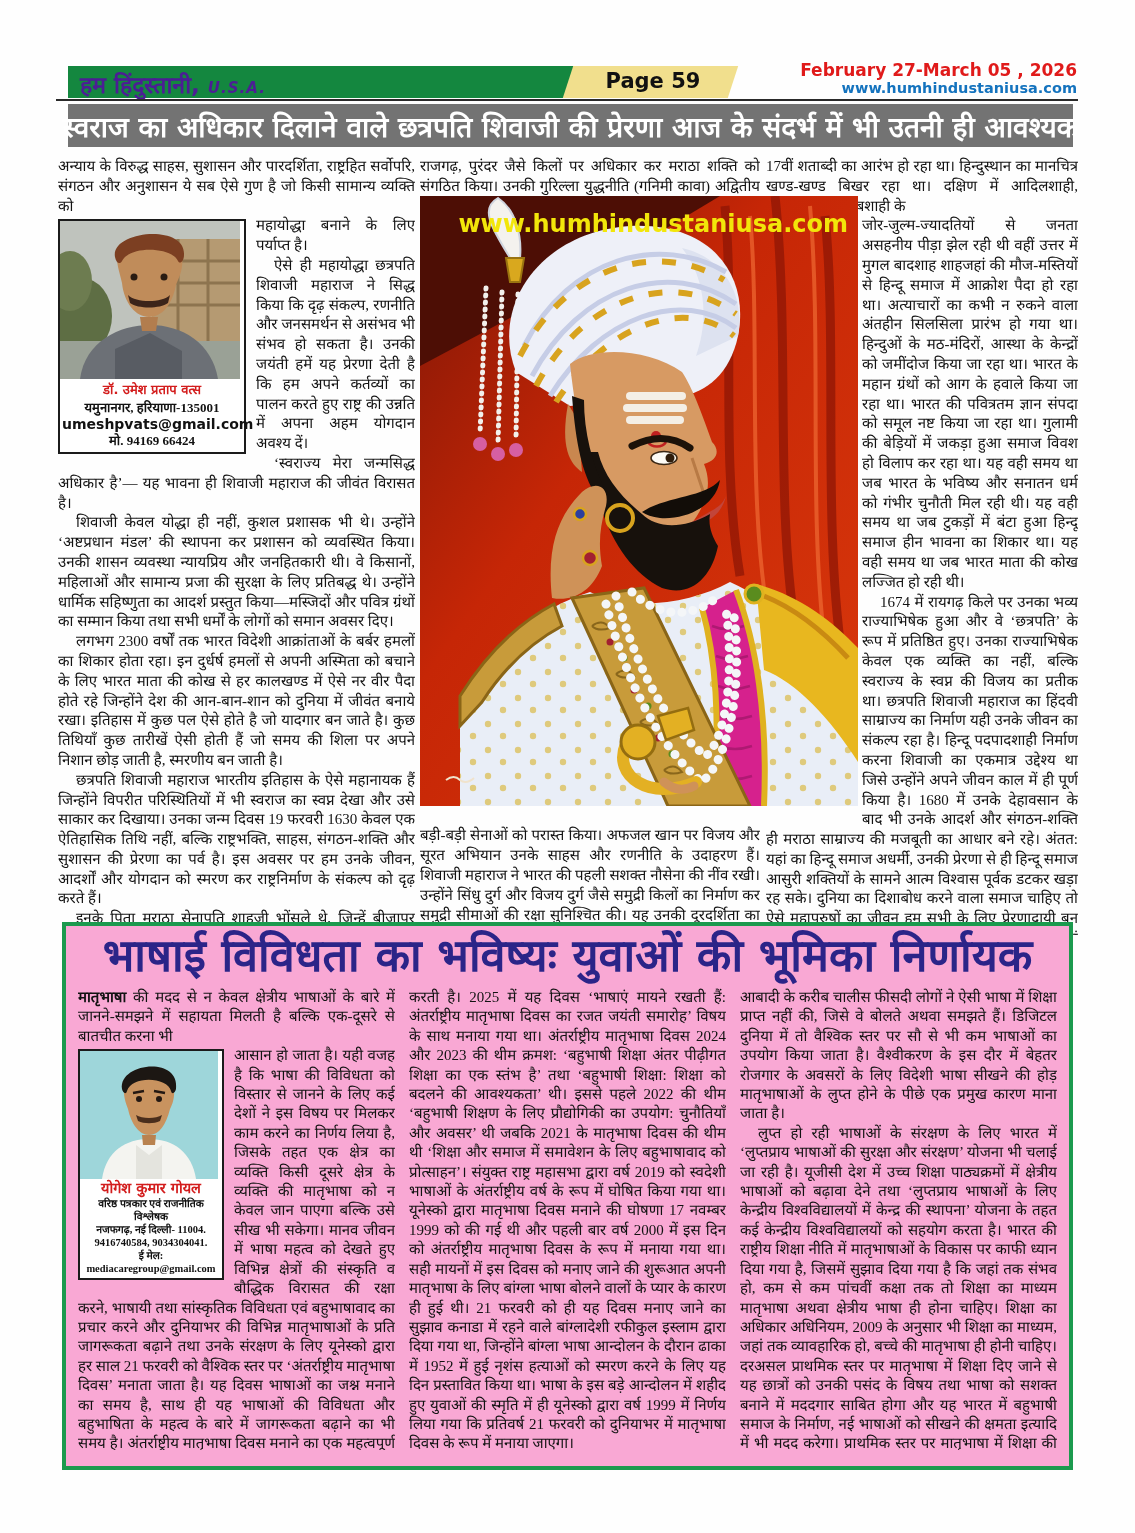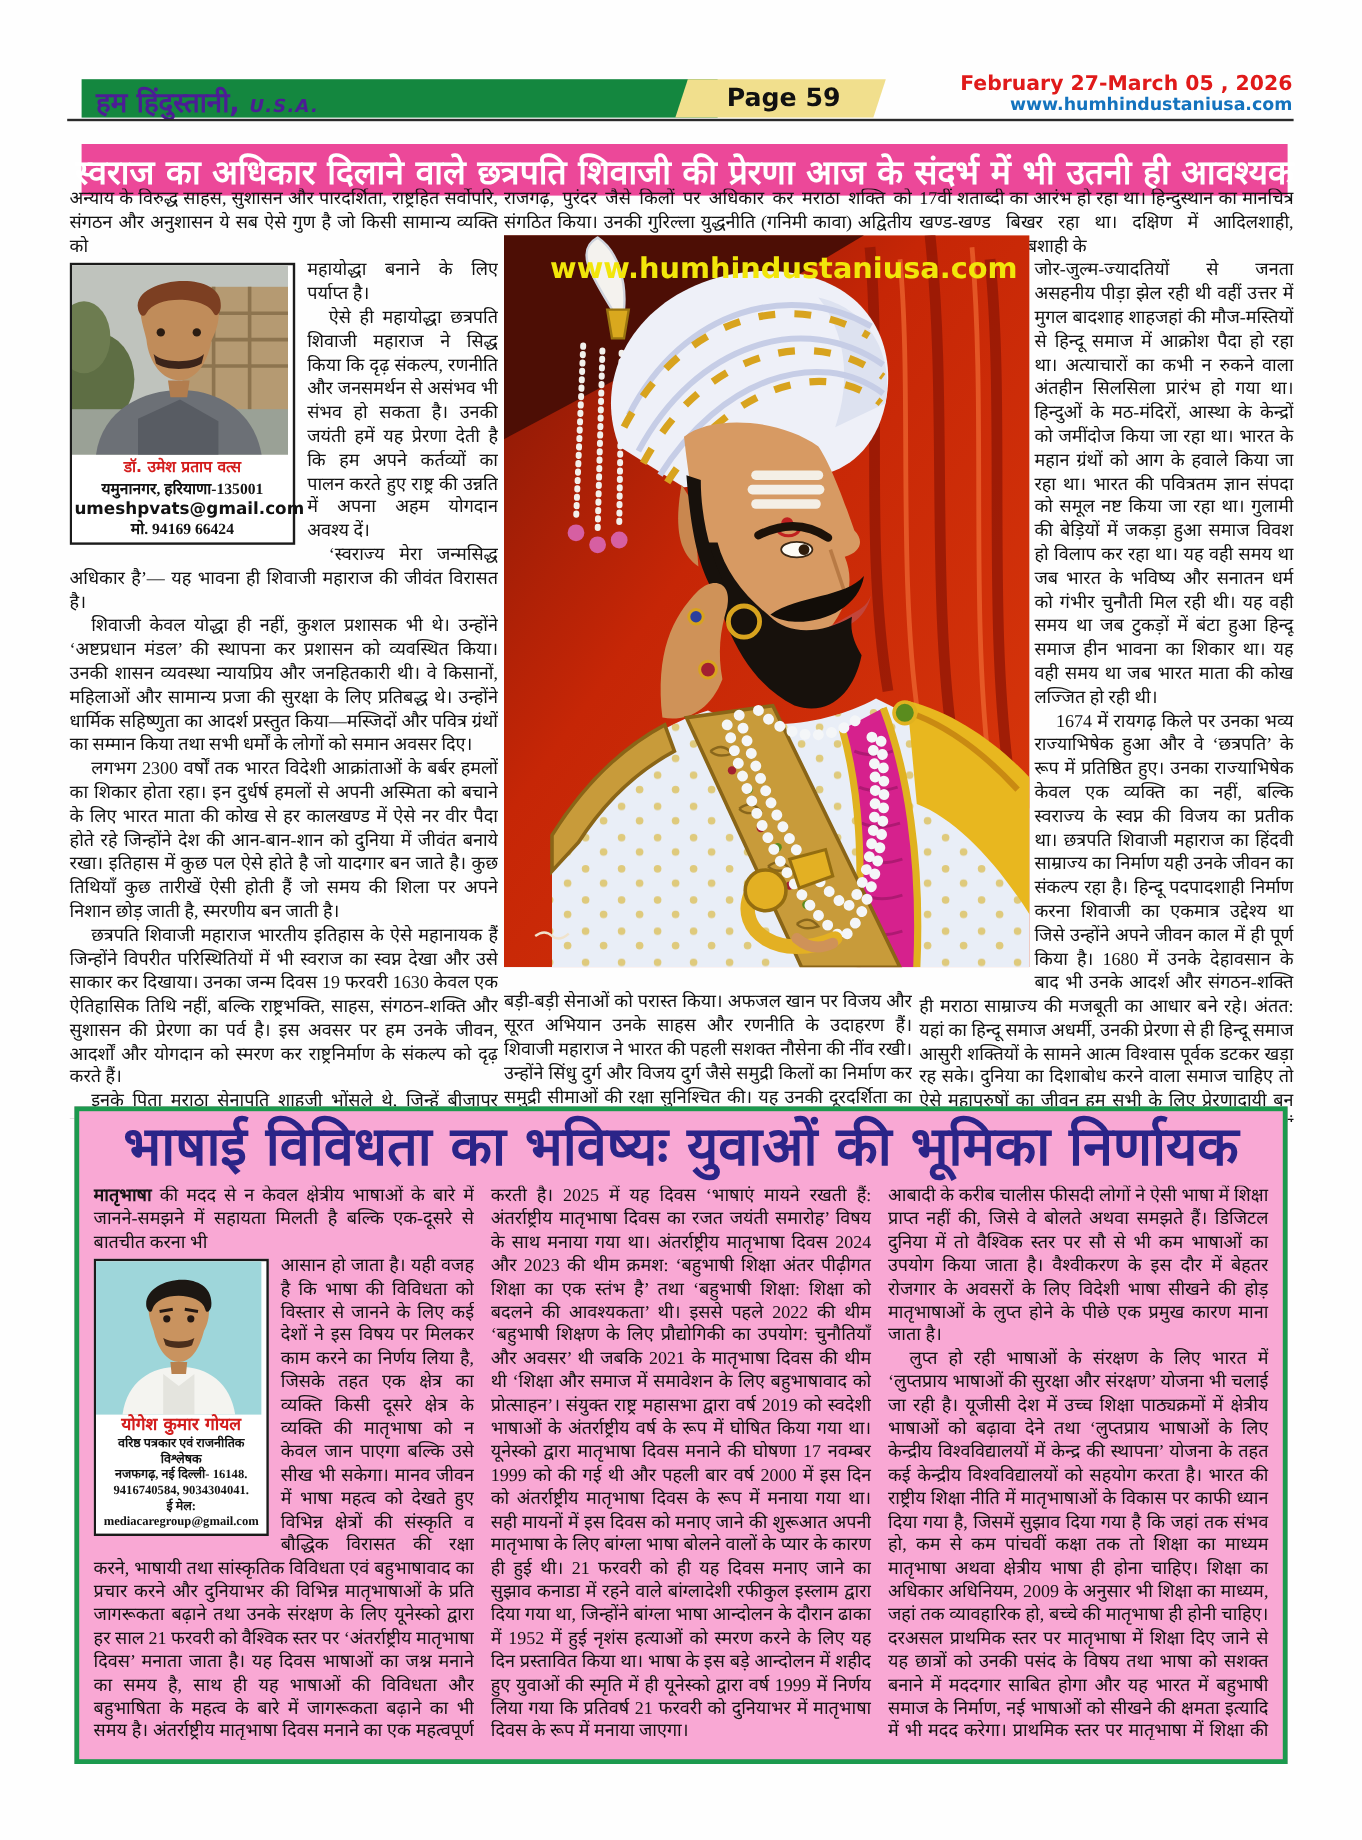--- a/index.html
+++ b/index.html
@@ -12,22 +12,22 @@
   .mast-title{position:absolute;left:12px;top:2px;color:#4c1d95;font-weight:bold;font-size:23px;
               font-family:"DejaVu Sans","Liberation Sans",sans-serif;white-space:nowrap;}
   .mast-usa{font-size:15px;font-style:italic;letter-spacing:1px;}
   .page-label{position:absolute;left:505px;top:3px;width:160px;text-align:center;color:#111;
               font-weight:bold;font-size:21px;font-family:"DejaVu Sans","Liberation Sans",sans-serif;}
   .date-block{position:absolute;right:58px;top:60px;width:330px;text-align:right;
               font-family:"DejaVu Sans","Liberation Sans",sans-serif;font-weight:bold;}
   .date-line{color:#e01a1a;font-size:17px;line-height:20px;}
   .site-line{color:#1473be;font-size:14.5px;line-height:17px;}
   .head-rule{position:absolute;left:56px;top:99px;width:1022px;height:2px;background:#2a2a2a;}
-  .headline1{position:absolute;left:68px;top:104px;width:1005px;height:43px;background:#ec4899;
-             display:flex;align-items:center;justify-content:center;margin-top:16px;}
+  .headline1{position:absolute;left:68px;top:104px;width:1005px;height:43px;background:#737373;
+             display:flex;align-items:center;justify-content:center;}
   .headline1 span{color:#ffffff;font-weight:bold;font-size:28px;white-space:nowrap;
                   font-family:"DejaVu Sans","Liberation Sans",sans-serif;}
   
   .col{position:absolute;font-size:15px;line-height:19.8px;text-align:justify;overflow:hidden;}
   .para{margin:0;text-indent:18px;}
   .flow .para:first-child{text-indent:0;}
   .intro{margin:0;text-align:justify;}
   .a1-col1{left:58px;top:157px;width:357px;height:775px;}
   .a1-col2{left:420px;top:157px;width:340px;height:778px;}
   .a1-col3{left:766px;top:157px;width:312px;height:778px;}
@@ -288,21 +288,21 @@
               <path d="M42,38 C38,12 100,4 96,38 C95,42 92,44 91,40 C88,26 52,24 47,40 C46,44 43,42 42,38 Z" fill="#1c1713"></path>
               <path d="M56,64 C62,68 76,68 82,64 L80,70 C74,73 64,73 58,70 Z" fill="#4a2e1c"></path>
               <circle cx="59" cy="48" r="3" fill="#241812"></circle>
                 <circle cx="79" cy="48" r="3" fill="#241812"></circle>
               <path d="M53,42 L64,40 M74,40 L85,42" stroke="#241812" stroke-width="2.5"></path>
               <path d="M62,84 L76,84 L75,94 L63,94 Z" fill="#b9824f"></path>
             </svg>
             <div class="card-cap">
               <div class="cap-name small">योगेश कुमार गोयल</div>
               <div class="cap-line small">वरिष्ठ पत्रकार एवं राजनीतिक विश्लेषक</div>
-              <div class="cap-line small">नजफगढ़, नई दिल्ली- 16148.</div>
+              <div class="cap-line small">नजफगढ़, नई दिल्ली- 11004.</div>
               <div class="cap-line small">9416740584, 9034304041.</div>
               <div class="cap-line small">ई मेल: mediacaregroup@gmail.com</div>
             </div>
           </div>
           <div>
               <p class="para">आसान हो जाता है। यही वजह है कि भाषा की विविधता को विस्तार से जानने के लिए कई देशों ने इस विषय पर मिलकर काम करने का निर्णय लिया है, जिसके तहत एक क्षेत्र का व्यक्ति किसी दूसरे क्षेत्र के व्यक्ति की मातृभाषा को न केवल जान पाएगा बल्कि उसे सीख भी सकेगा। मानव जीवन में भाषा महत्व को देखते हुए विभिन्न क्षेत्रों की संस्कृति व बौद्धिक विरासत की रक्षा करने, भाषायी तथा सांस्कृतिक विविधता एवं बहुभाषावाद का प्रचार करने और दुनियाभर की विभिन्न मातृभाषाओं के प्रति जागरूकता बढ़ाने तथा उनके संरक्षण के लिए यूनेस्को द्वारा हर साल 21 फरवरी को वैश्विक स्तर पर ‘अंतर्राष्ट्रीय मातृभाषा दिवस’ मनाता जाता है। यह दिवस भाषाओं का जश्न मनाने का समय है, साथ ही यह भाषाओं की विविधता और बहुभाषिता के महत्व के बारे में जागरूकता बढ़ाने का भी समय है। अंतर्राष्ट्रीय मातृभाषा दिवस मनाने का एक महत्वपूर्ण कारण बहुभाषिता को बढ़ावा देना भी है। बहुभाषिता एक से अधिक भाषा बोलने की क्षमता है, जो कई मायनों में फायदेमंद हो सकती है। यह लोगों को विभिन्न संस्कृतियों को समझने में मदद कर सकती है और उन्हें बेहतर संचारक भी बना सकती है।</p>
             </div>
         </div>
       </div>
 

